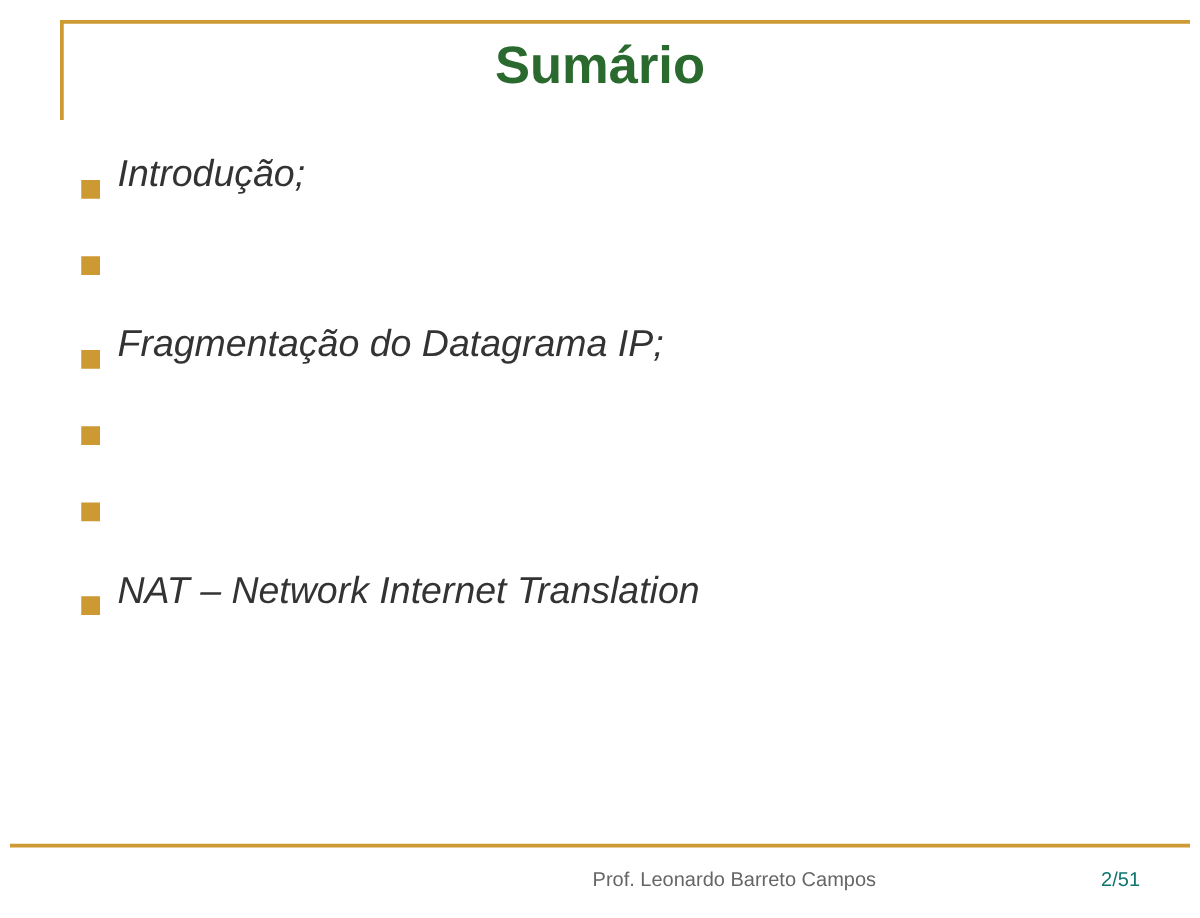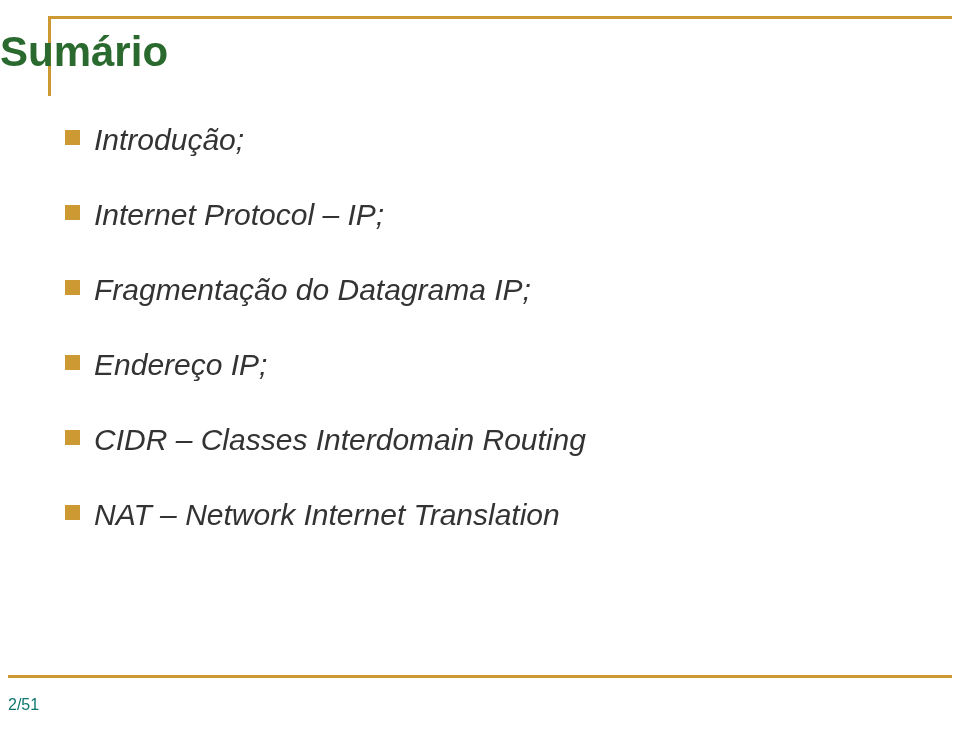--- a/index.html
+++ b/index.html
@@ -33,37 +33,37 @@
       width: 3px;
       height: 80px;
       background: #cc9933;
     }
     
     .title {
       position: absolute;
       top: 28px;
       left: 0;
       right: 0;
-      text-align: left;
+      text-align: center;
       font-size: 42px;
       font-weight: bold;
       color: #2a6a2f;
       font-family: Verdana, Geneva, sans-serif;
     }
     
     .content {
       position: absolute;
       top: 120px;
       left: 65px;
       right: 60px;
     }
     
     .bullet-item {
       display: flex;
-      align-items: flex-start;
+      align-items: flex-end;
       margin-bottom: 36px;
     }
     
     .bullet {
       width: 15px;
       height: 15px;
       background: #cc9933;
       margin-right: 14px;
       margin-top: 10px;
       flex-shrink: 0;
@@ -119,37 +119,35 @@
 
 <h1 class="title">Sumário</h1>
 
 <div class="content">
   <div class="bullet-item">
     <div class="bullet"></div>
     <div class="bullet-text">Introdução;</div>
   </div>
   <div class="bullet-item">
     <div class="bullet"></div>
-    <div class="bullet-text">Internet Protocol – IP;</div>
   </div>
   <div class="bullet-item">
     <div class="bullet"></div>
     <div class="bullet-text">Fragmentação do Datagrama IP;</div>
   </div>
   <div class="bullet-item">
     <div class="bullet"></div>
-    <div class="bullet-text">Endereço IP;</div>
   </div>
   <div class="bullet-item">
     <div class="bullet"></div>
-    <div class="bullet-text">CIDR – Classes Interdomain Routing</div>
   </div>
   <div class="bullet-item">
     <div class="bullet"></div>
     <div class="bullet-text">NAT – Network Internet Translation</div>
   </div>
 </div>
 
 <div class="bottom-border"></div>
 
 <div class="footer">
+  <div class="footer-author">Prof. Leonardo Barreto Campos</div>
   <div class="footer-page">2/51</div>
 </div>
 
 </body></html>

